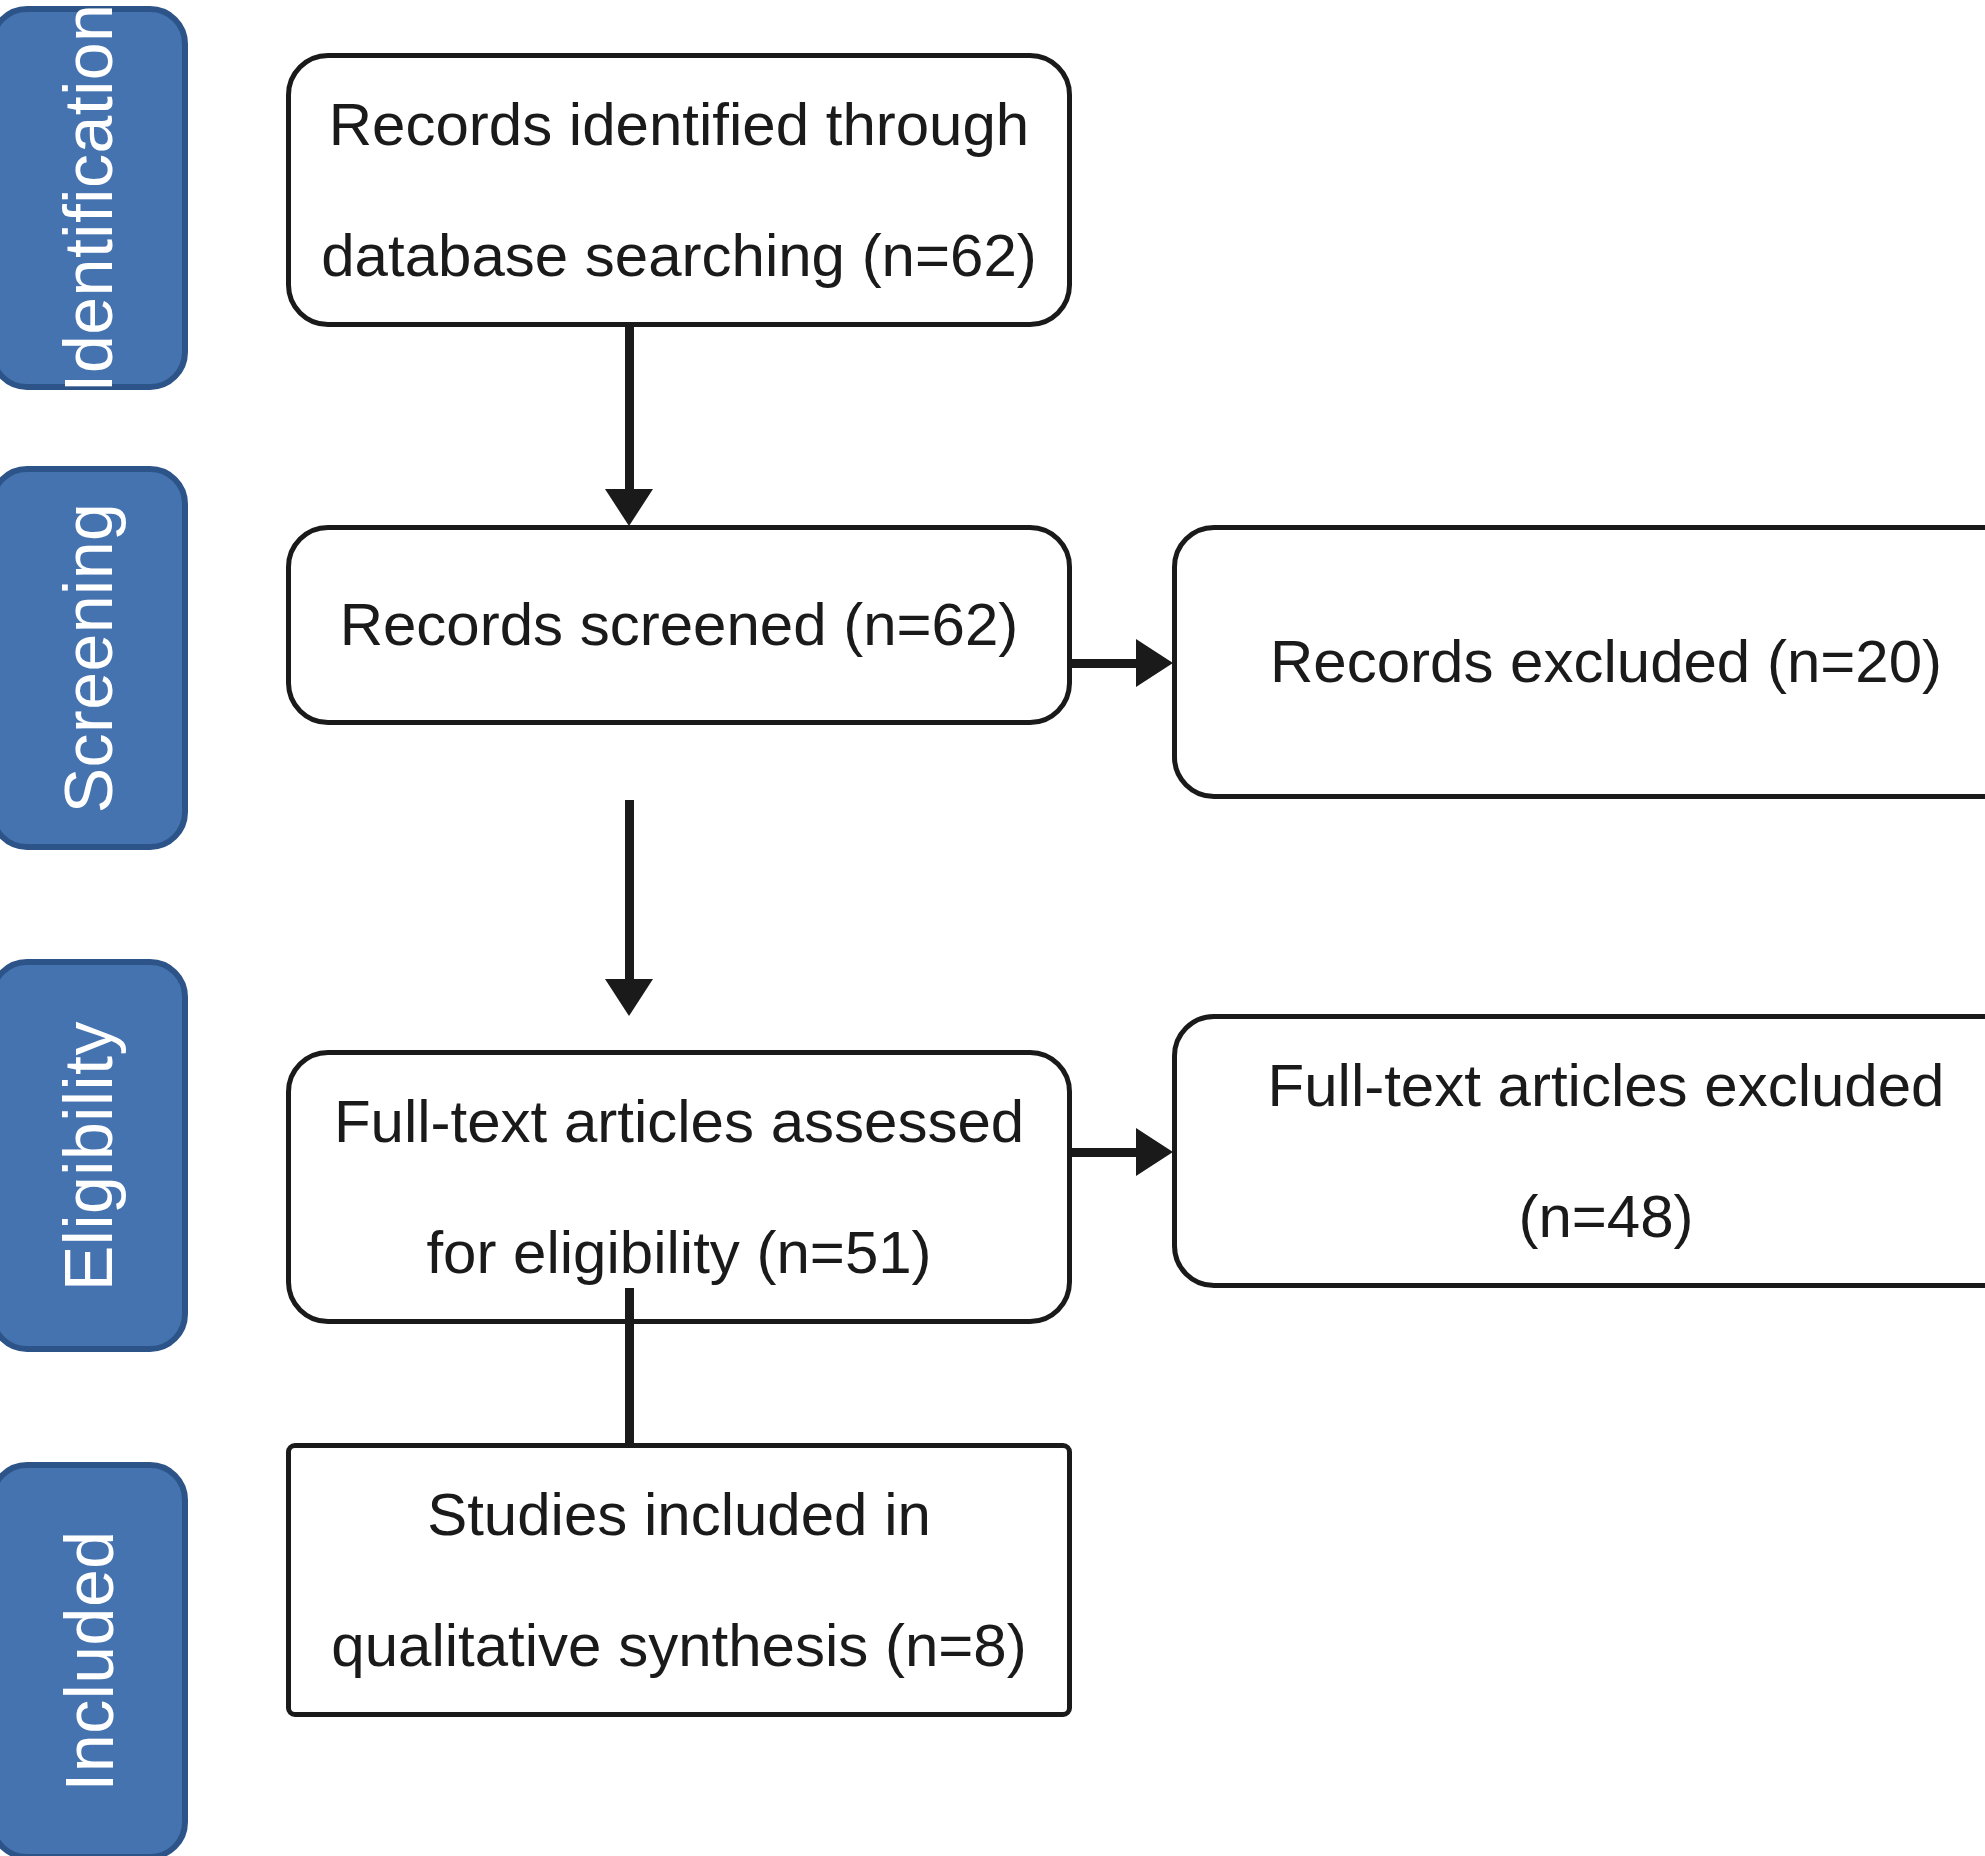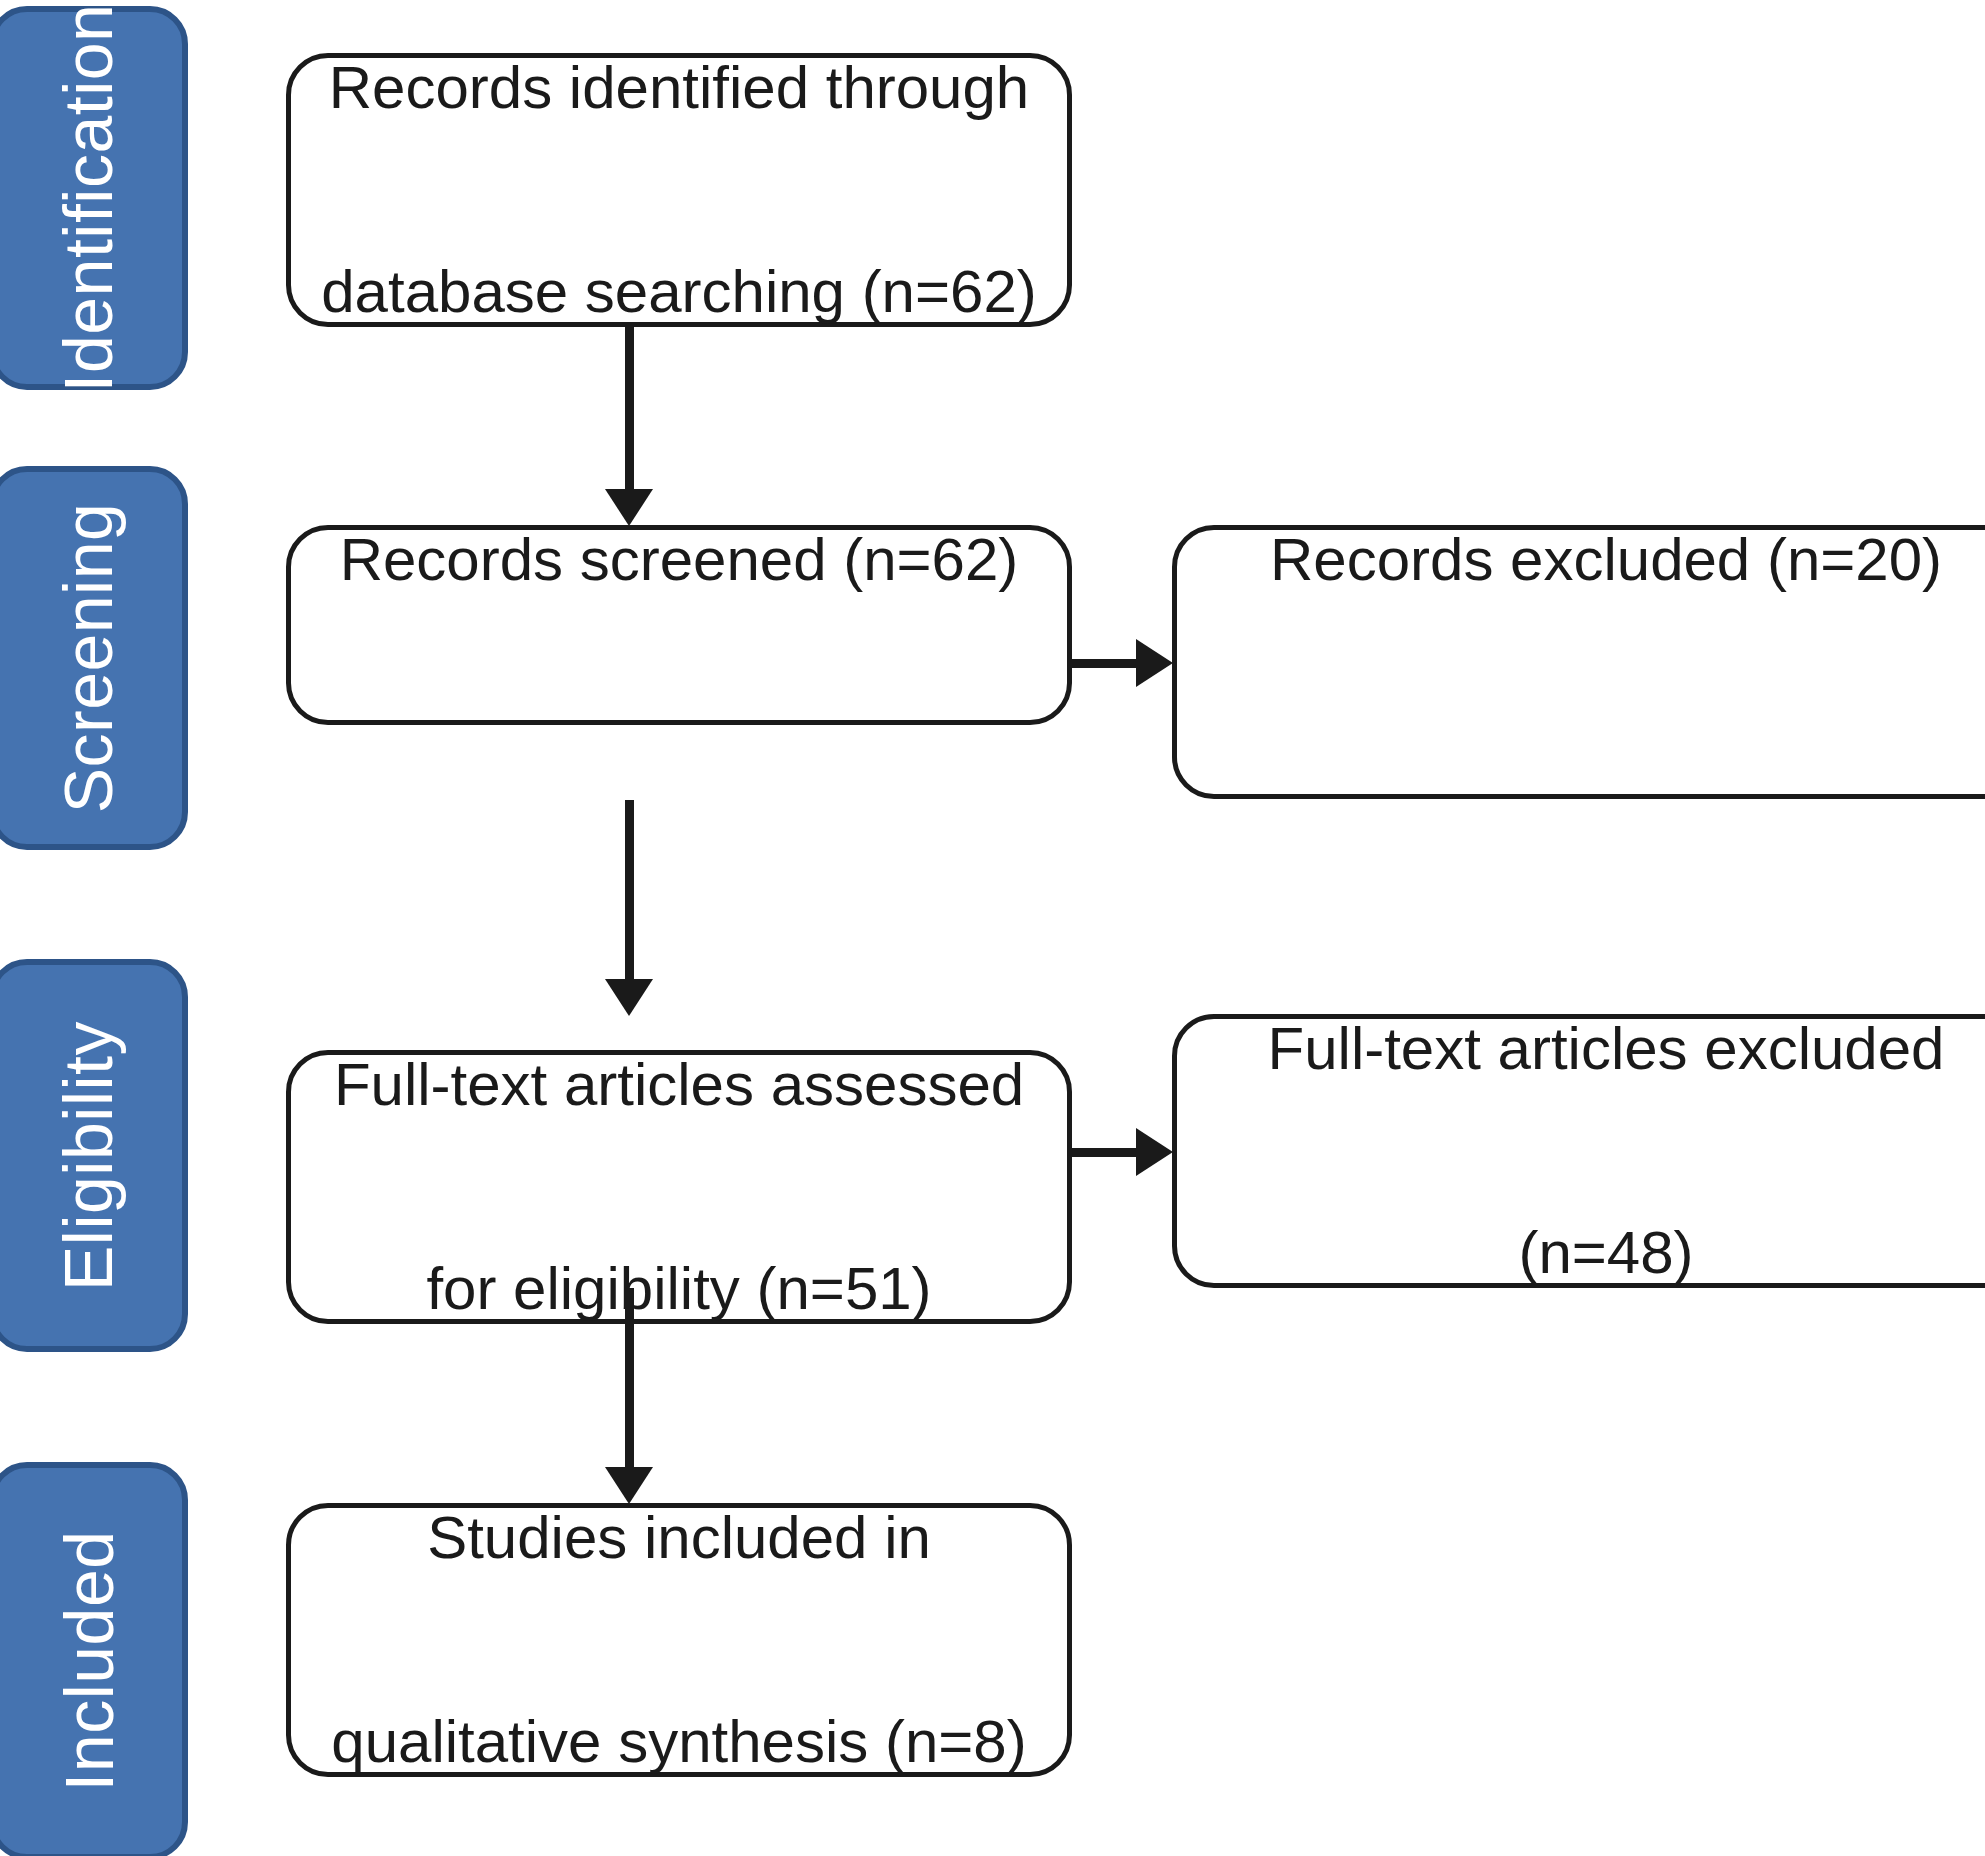--- a/index.html
+++ b/index.html
@@ -42,21 +42,21 @@
   
   .flow-box {
     position: absolute;
     box-sizing: border-box;
     background: #ffffff;
     border: 5.5px solid #1a1a1a;
     border-radius: 42px;
     display: flex;
     flex-direction: column;
     align-items: center;
-    justify-content: space-between;
+    justify-content: center;
     padding: 0 46px;
   }
   .flow-box .line {
     color: #1a1a1a;
     font-size: 60px;
     line-height: 1.0;
     text-align: center;
     white-space: nowrap;
   }
   .flow-box.two-line .line + .line {
@@ -172,19 +172,19 @@
   <div class="flow-box two-line" style="left:1172px; top:1014px; width:868px; height:274px;">
     <div class="line">Full-text articles excluded</div>
     <div class="line">(n=48)</div>
   </div>
 
   <div class="v-arrow" style="left:605px; top:1288px; width:48px; height:216px;">
     <div class="shaft" style="height:183px;"></div>
     <div class="head"></div>
   </div>
 
-  <div class="flow-box two-line" style="left:286px; top:1503px; width:786px; height:274px;">
+  <div class="flow-box two-line" style="left:286px; top:1443px; width:786px; height:274px;border-radius:9px;">
     <div class="line">Studies included in</div>
     <div class="line">qualitative synthesis (n=8)</div>
   </div>
 
 </div>
 
 
 </body></html>

